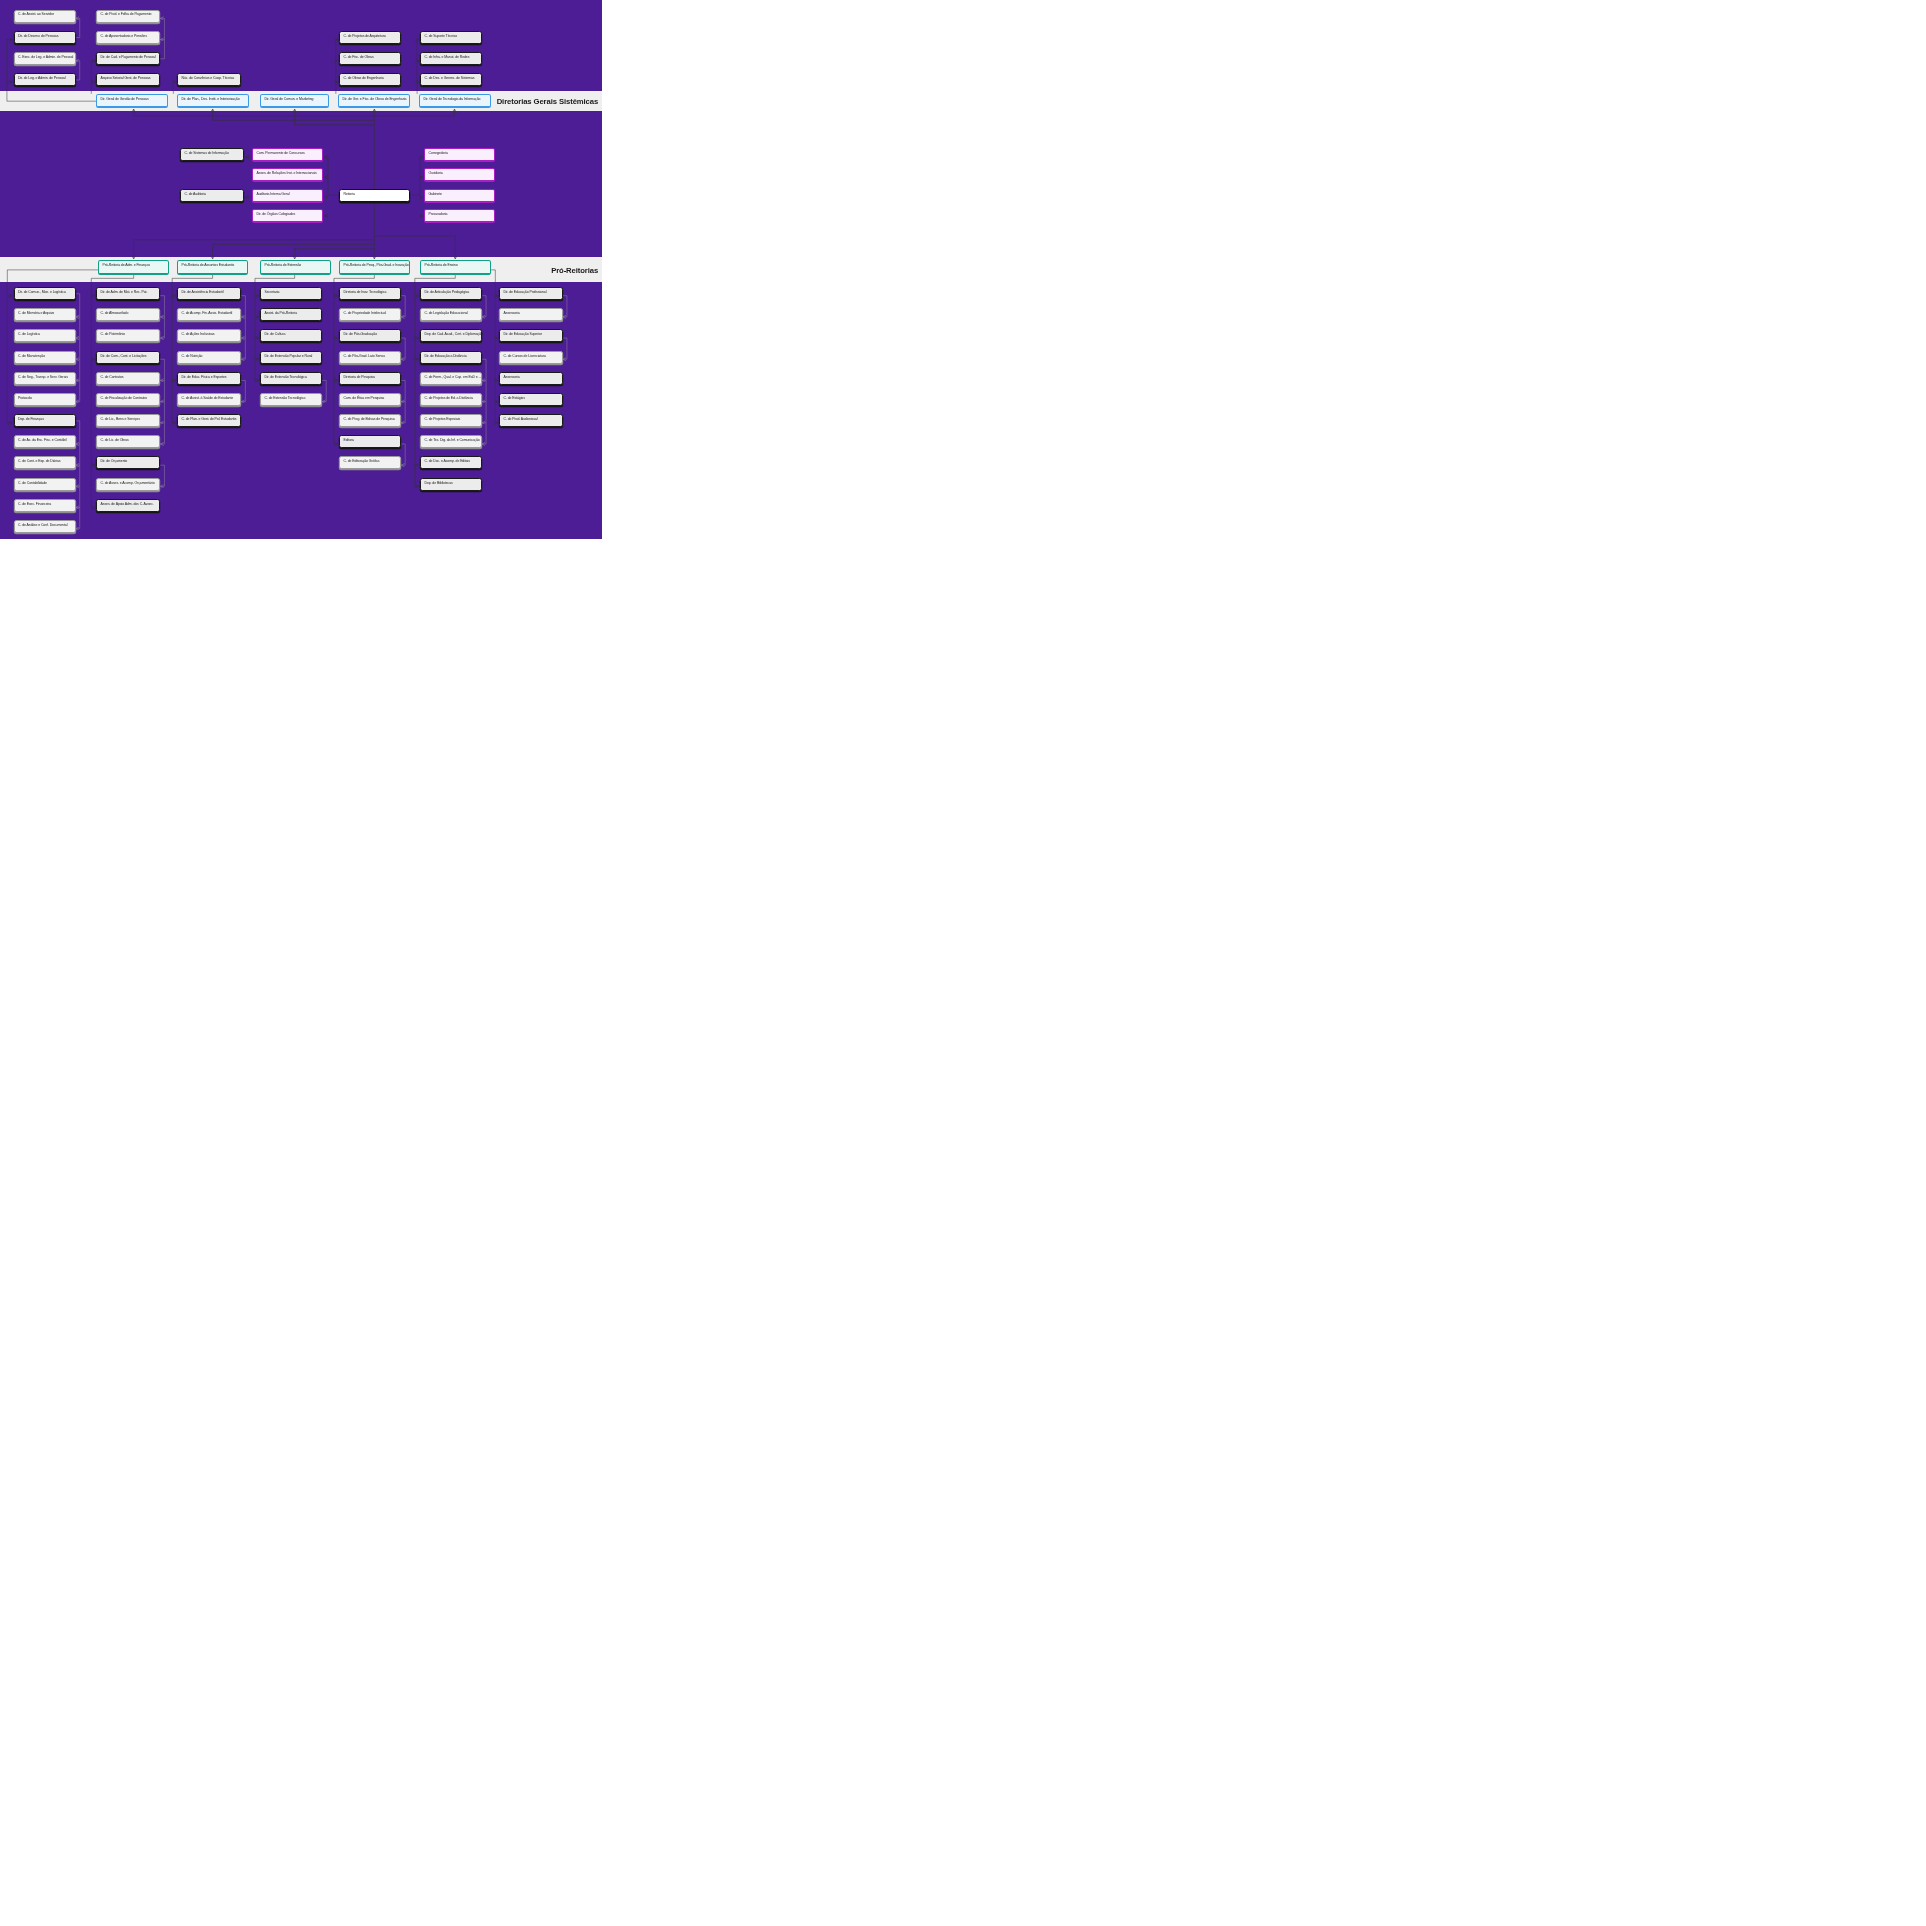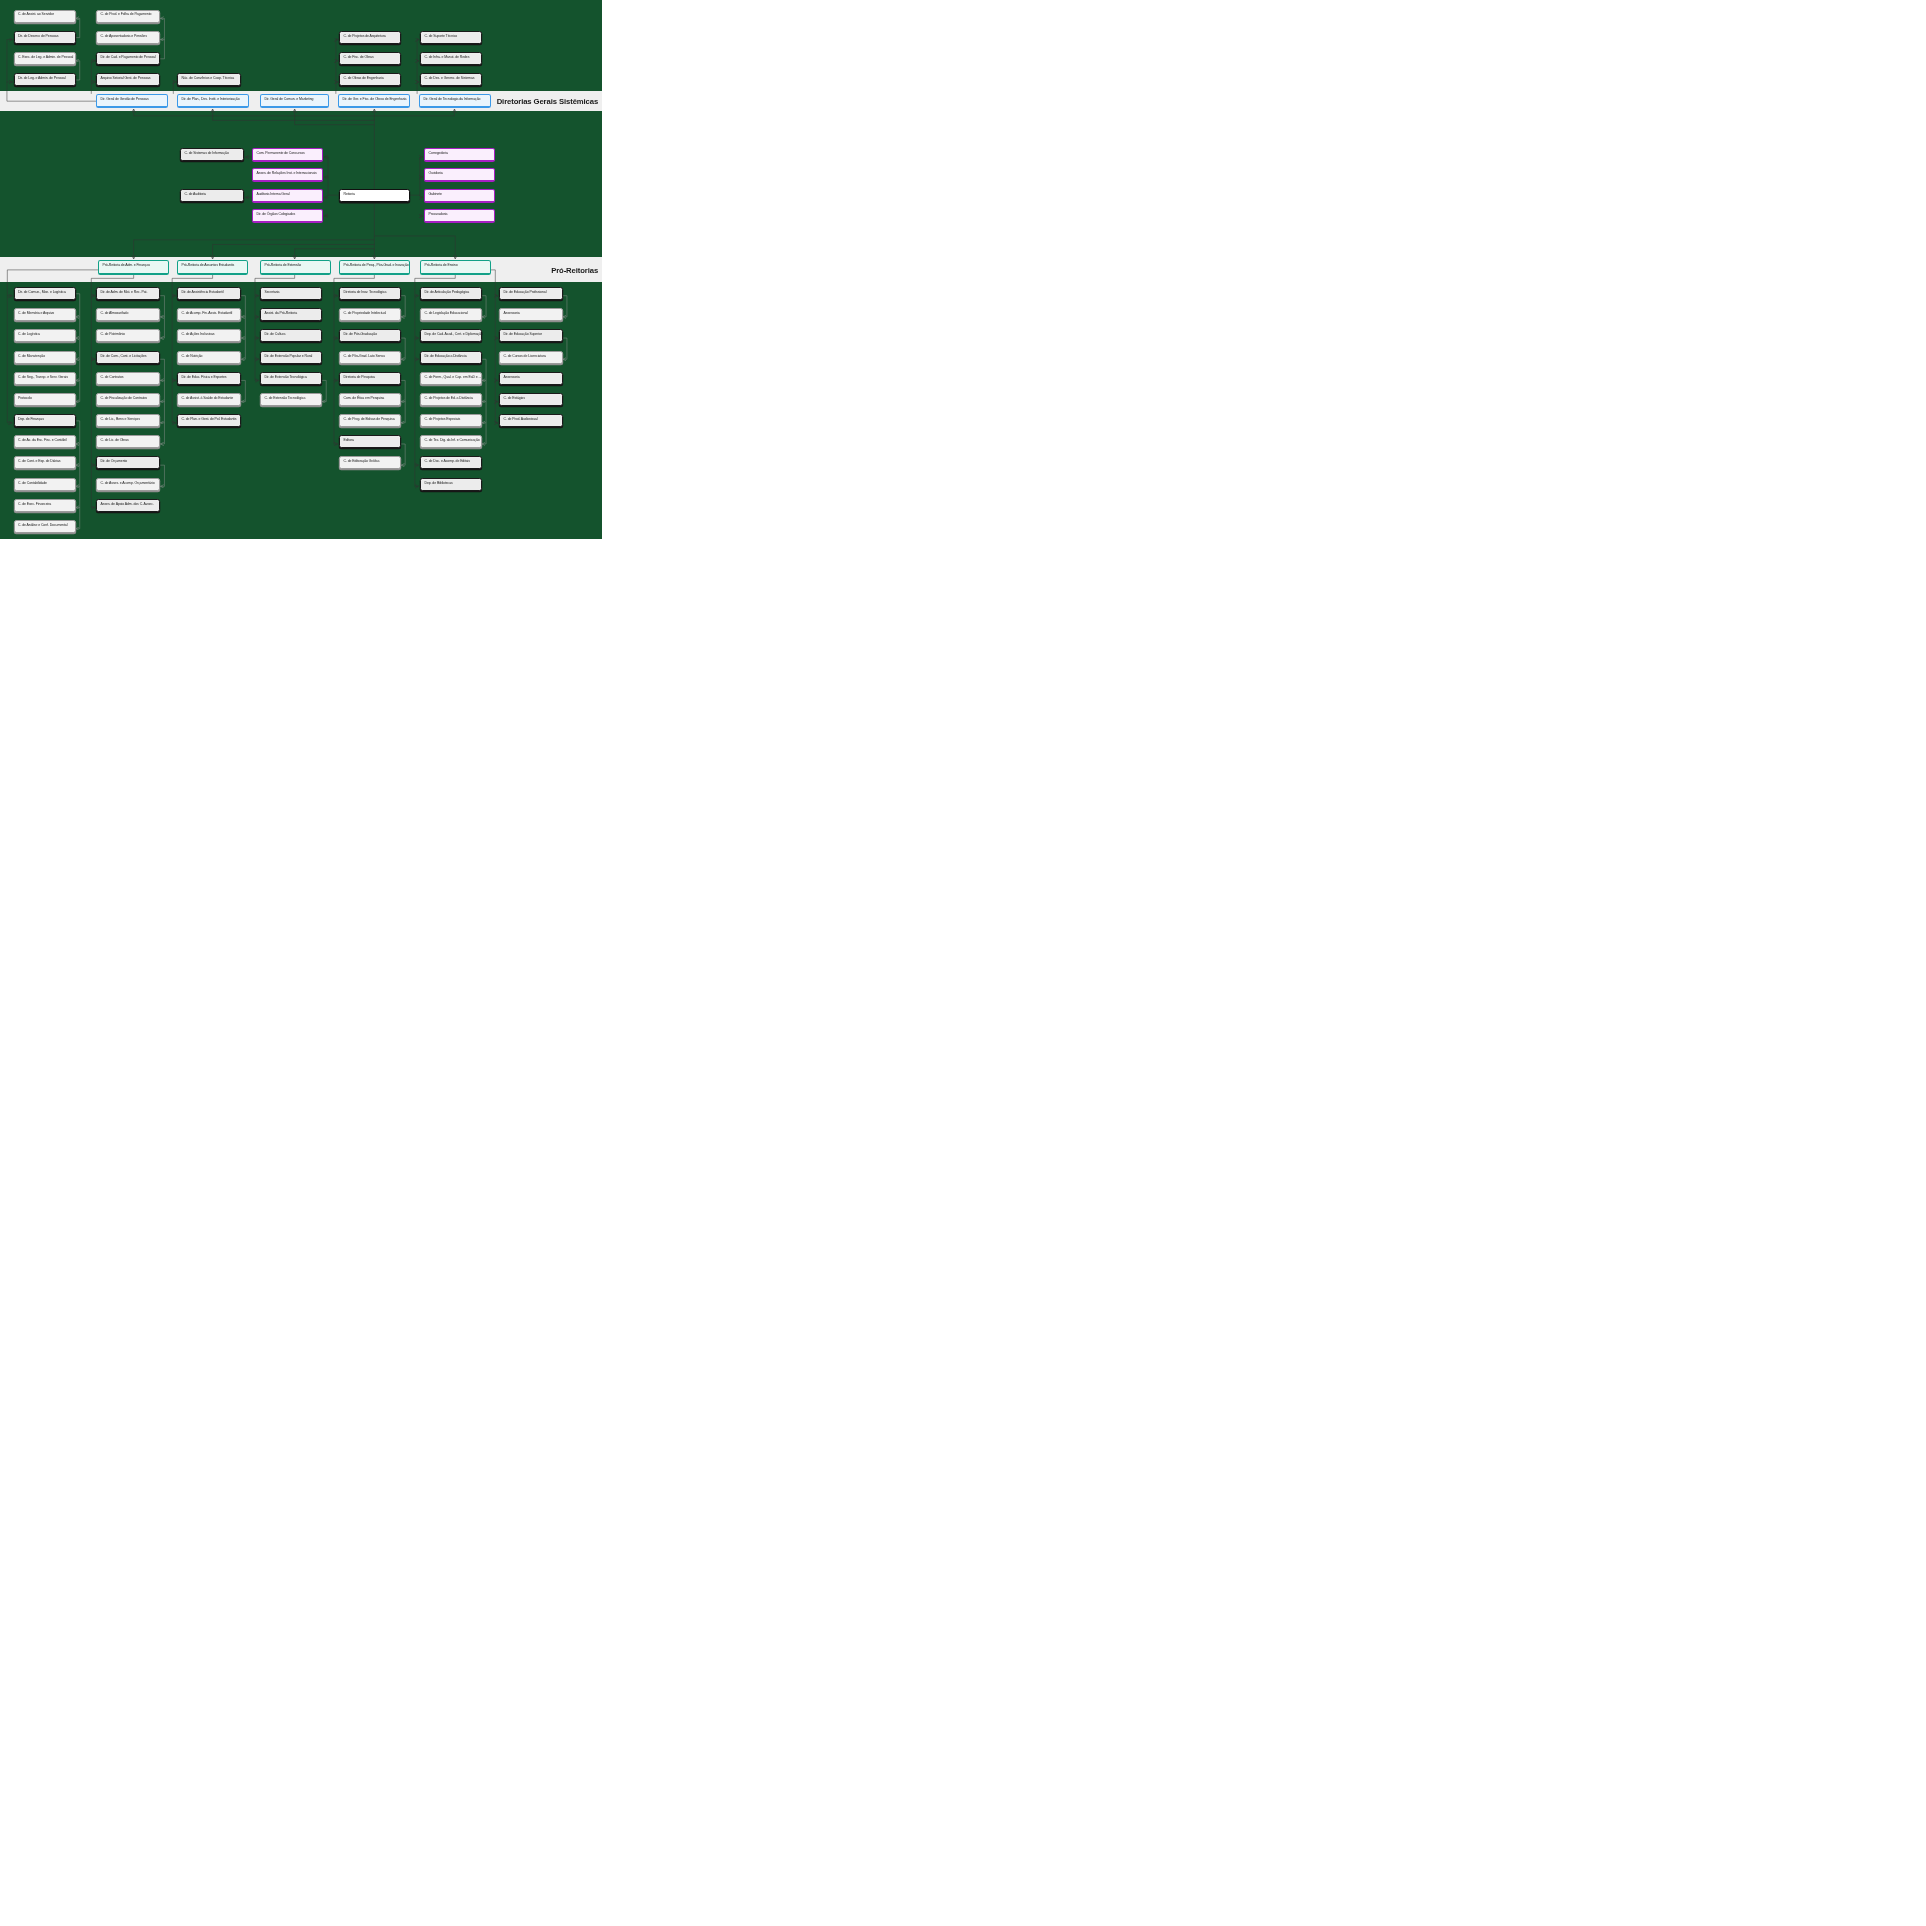--- a/index.html
+++ b/index.html
@@ -1,16 +1,16 @@
 <!DOCTYPE html>
 <html style="font-size:6.2px"><head>
 <meta charset="utf-8">
 <style>
   html,body{margin:0;padding:0;background:#ffffff;}
-  #canvas{position:relative;width:602px;height:539px;background:#14532d;overflow:hidden;
+  #canvas{position:relative;width:602px;height:539px;background:#4c1d95;overflow:hidden;
           font-family:"Liberation Sans", sans-serif;}
   .band{position:absolute;left:0;width:602px;background:#efefef;}
   #band1{top:91px;height:20.4px;}
   #band2{top:257px;height:25px;}
   .band-label{position:absolute;right:3.9px;top:50%;transform:translateY(-50%);
               font-size:7.7px;font-weight:bold;color:#1a1a1a;letter-spacing:-0.1px;}
   svg#wires{position:absolute;left:0;top:0;z-index:1;}
   .box{position:absolute;z-index:2;box-sizing:border-box;border-radius:2.3px;
        font-size:3.5px;letter-spacing:-0.1px;color:#222;padding:1.9px 1.5px 0 3.5px;
        white-space:nowrap;height:13px;background:#f2f2f2;}

